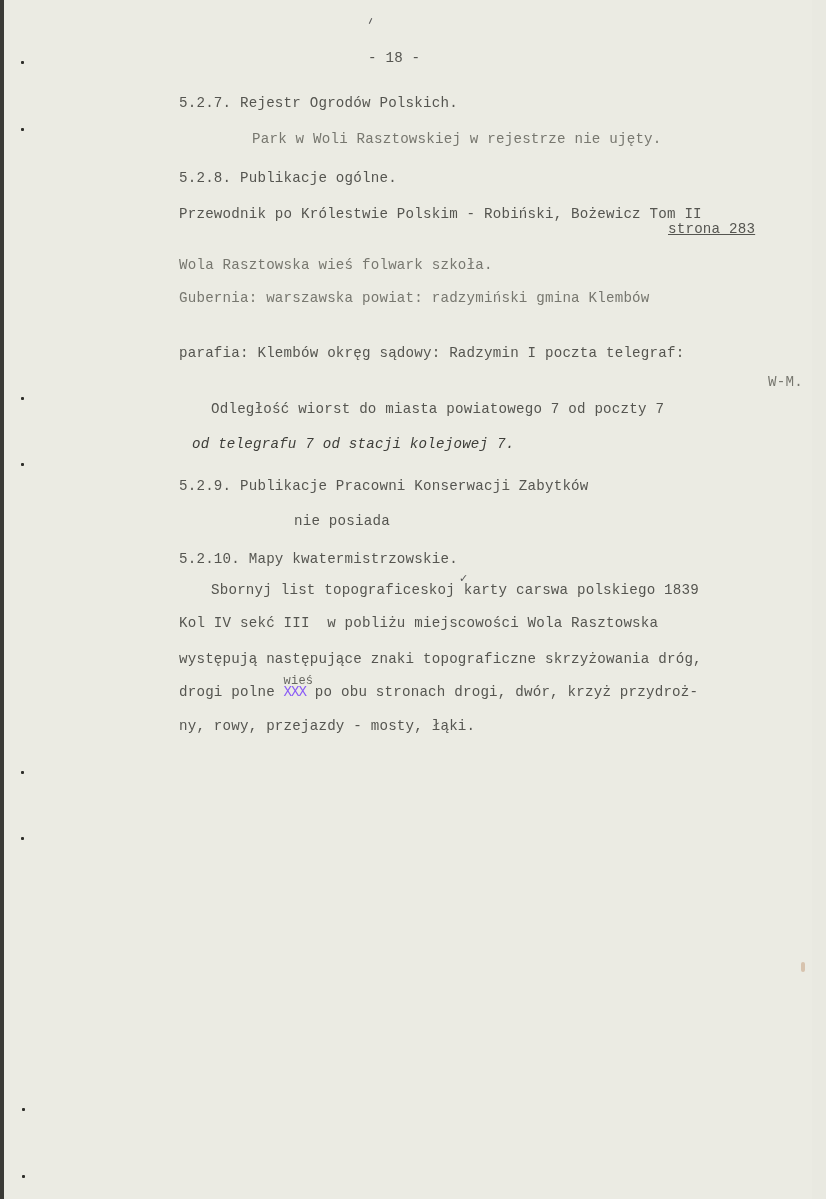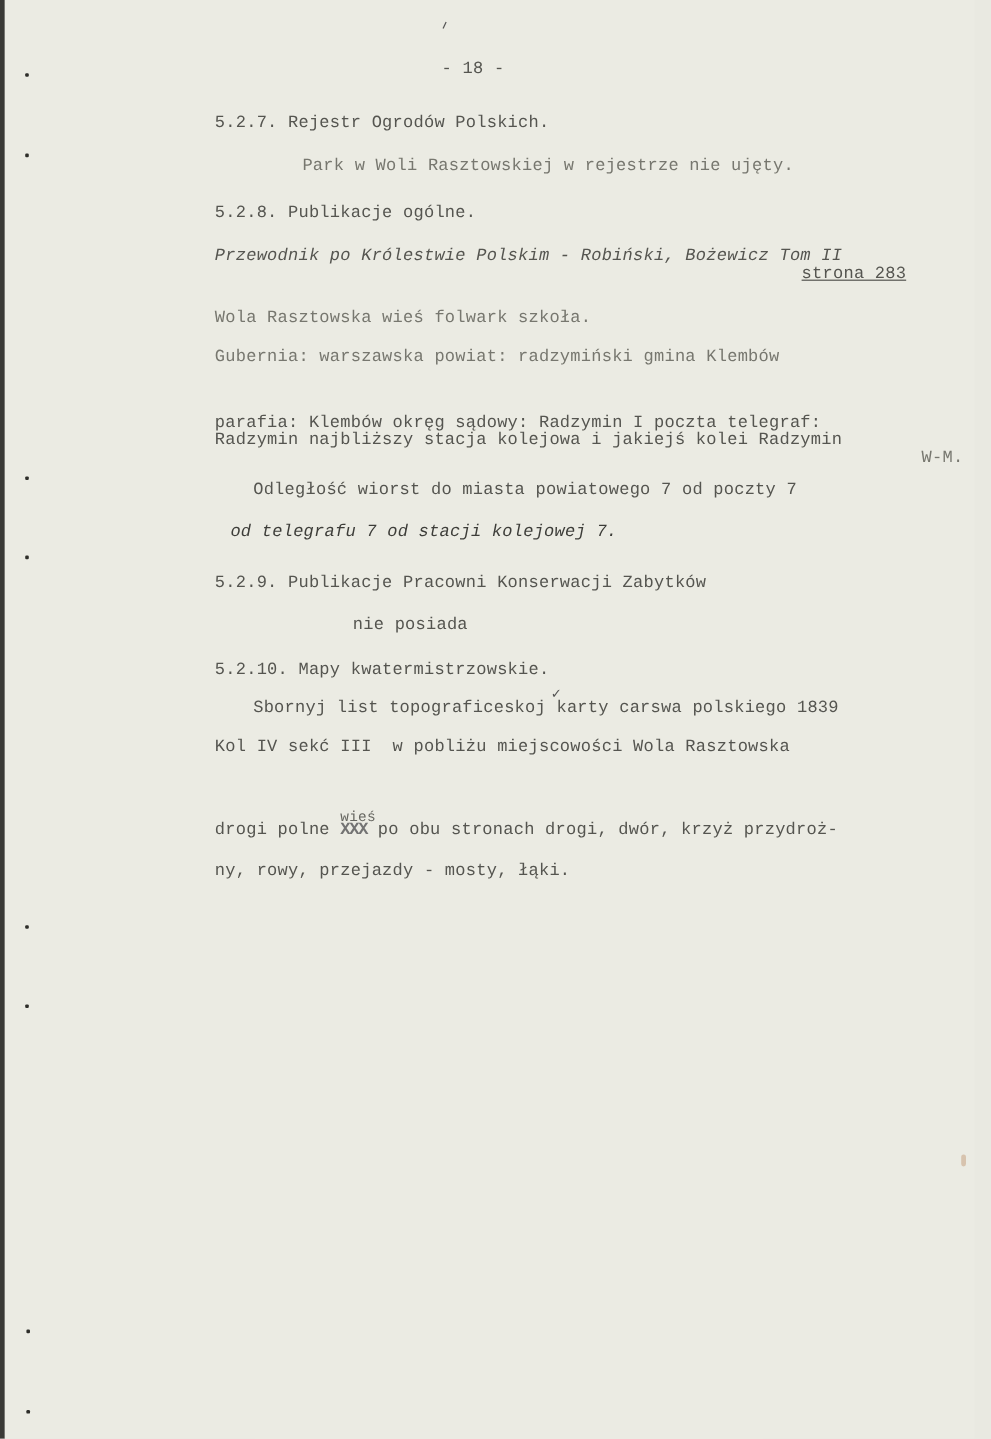--- a/index.html
+++ b/index.html
@@ -66,22 +66,22 @@
       display: inline-block;
     }
     .overtype .top {
       position: absolute;
       left: 0;
       top: -10px;
       font-size: 12px;
       color: #666660;
     }
     .overtype .struck {
-      color: #737373;
-      font-weight: bold;
+      color: #8b5cf6;
+      font-weight: normal;
       letter-spacing: -1px;
     }
     .check {
       position: absolute;
       font-family: "DejaVu Sans", sans-serif;
       font-size: 11px;
       color: #555;
     }
   </style>
 </head>
@@ -101,33 +101,33 @@
 
   <div class="tick" style="left:366px;top:18px;"></div>
   <div class="smudge" style="left:797px;top:962px;"></div>
 
   <div class="line" style="left:364px;top:50px;">- 18 -</div>
 
   <div class="line" style="left:175px;top:95px;">5.2.7. Rejestr Ogrodów Polskich.</div>
   <div class="line light" style="left:248px;top:131px;">Park w Woli Rasztowskiej w rejestrze nie ujęty.</div>
 
   <div class="line" style="left:175px;top:170px;">5.2.8. Publikacje ogólne.</div>
-  <div class="line" style="left:175px;top:206px;font-style:italic;">Przewodnik po Królestwie Polskim - Robiński, Bożewicz Tom II</div>
+  <div class="line" style="left:175px;top:206px;">Przewodnik po Królestwie Polskim - Robiński, Bożewicz Tom II</div>
   <div class="line" style="left:664px;top:221px;text-decoration:underline;">strona 283</div>
   <div class="line light" style="left:175px;top:257px;">Wola Rasztowska wieś folwark szkoła.</div>
   <div class="line light" style="left:175px;top:290px;">Gubernia: warszawska powiat: radzymiński gmina Klembów</div>
   <div class="line" style="left:175px;top:325px;margin-top:20px;">parafia: Klembów okręg sądowy: Radzymin I poczta telegraf:</div>
-  <div class="line" style="left:175px;top:359px;">Radzymin najbliższy stacja kolejowa i jakiejś kolei Radzymin</div>
   <div class="line light" style="left:764px;top:374px;">W-M.</div>
   <div class="line" style="left:207px;top:401px;">Odległość wiorst do miasta powiatowego 7 od poczty 7</div>
   <div class="line dark" style="left:188px;top:436px;font-style:italic;">od telegrafu 7 od stacji kolejowej 7.</div>
 
   <div class="line" style="left:175px;top:478px;">5.2.9. Publikacje Pracowni Konserwacji Zabytków</div>
   <div class="line" style="left:290px;top:513px;">nie posiada</div>
 
   <div class="line" style="left:175px;top:551px;">5.2.10. Mapy kwatermistrzowskie.</div>
   <span class="check" style="left:455px;top:572px;">✓</span>
   <div class="line" style="left:207px;top:582px;">Sbornyj list topograficeskoj karty carswa polskiego 1839</div>
   <div class="line" style="left:175px;top:615px;">Kol IV sekć III  w pobliżu miejscowości Wola Rasztowska</div>
+  <div class="line" style="left:175px;top:651px;">występują następujące znaki topograficzne skrzyżowania dróg,</div>
   <div class="line" style="left:175px;top:684px;"><span>drogi polne </span><span class="overtype"><span class="top">wieś</span><span class="struck">XXX</span></span><span> po obu stronach drogi, dwór, krzyż przydroż-</span></div>
   <div class="line" style="left:175px;top:718px;">ny, rowy, przejazdy - mosty, łąki.</div>
 
 </div>
 
 </body></html>

